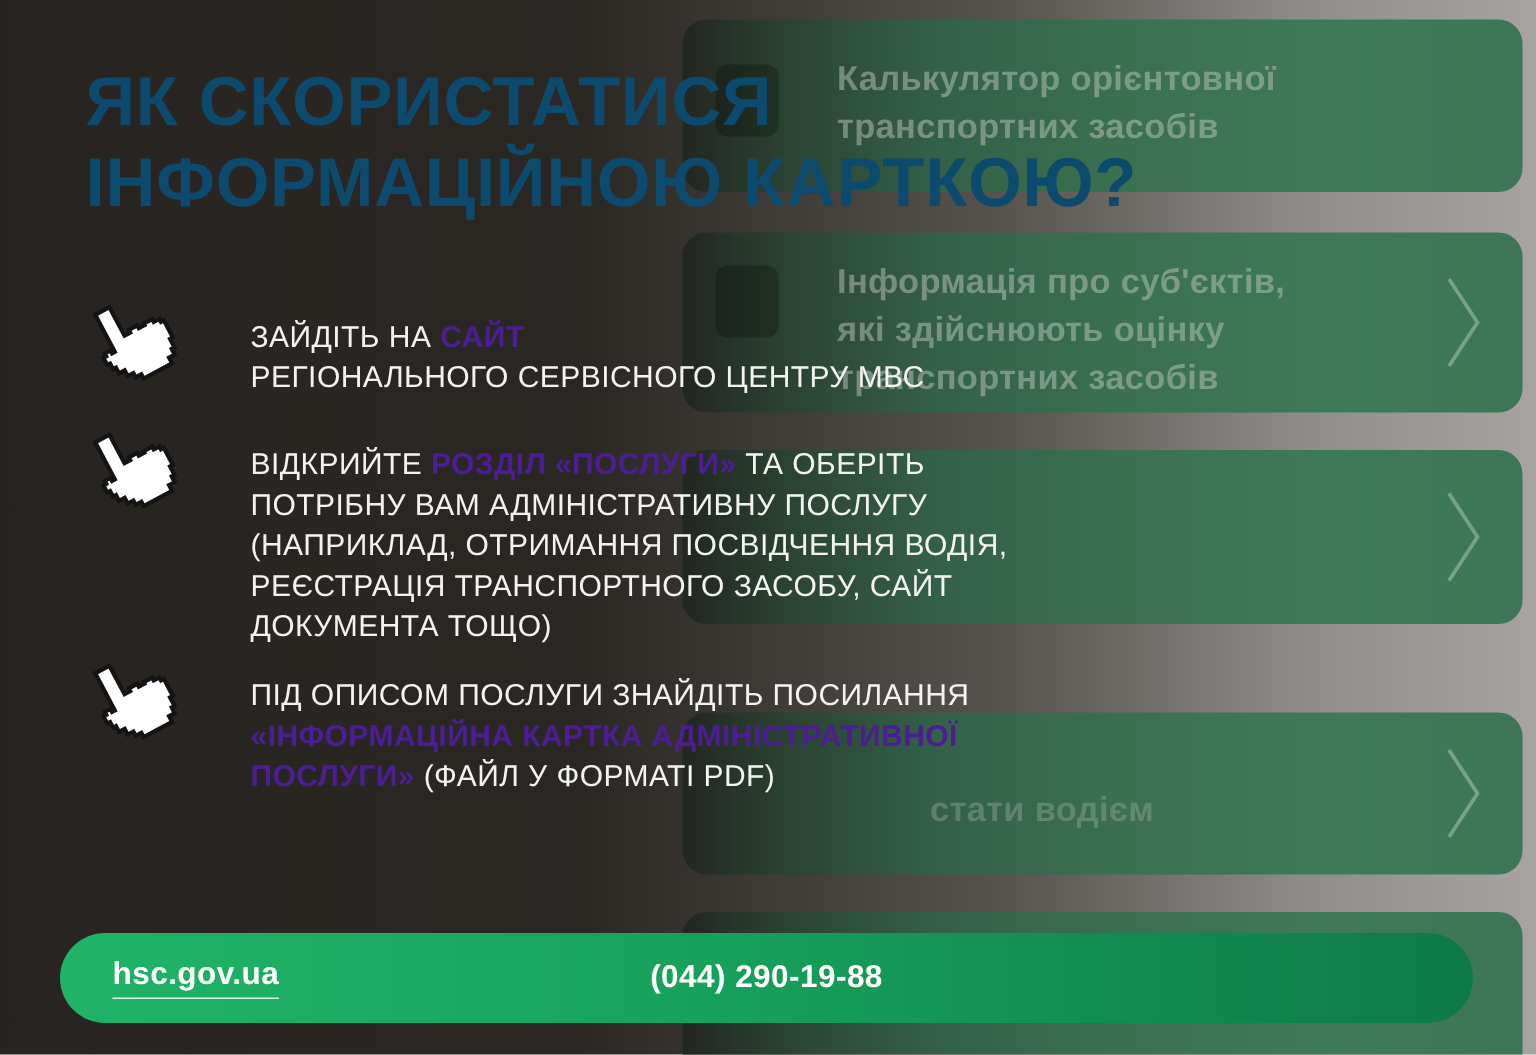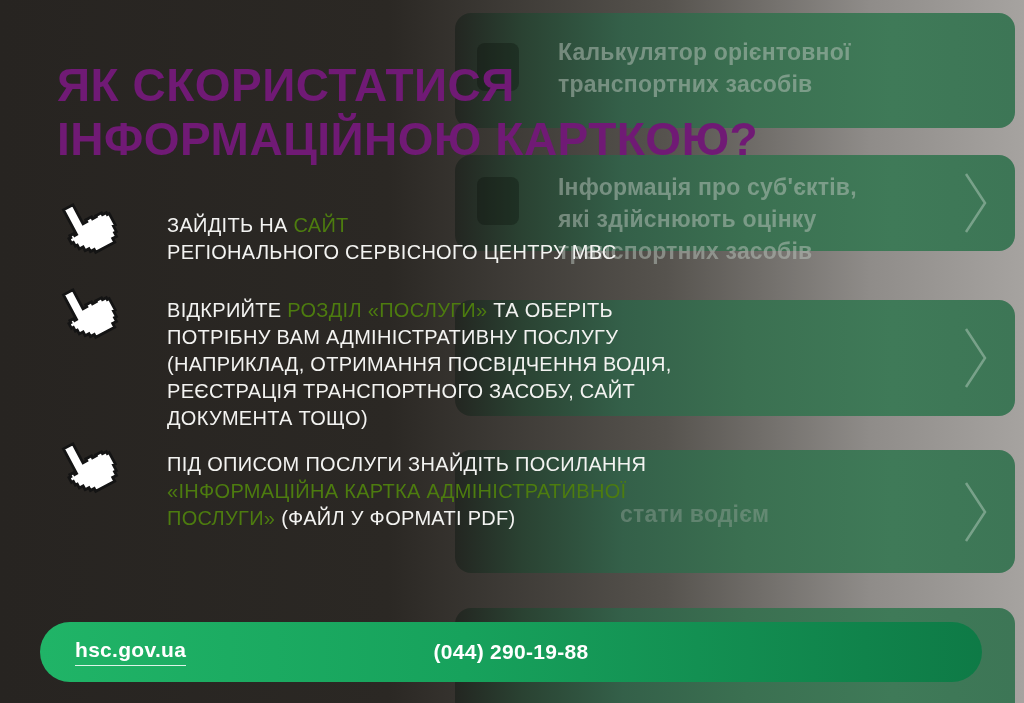--- a/index.html
+++ b/index.html
@@ -18,31 +18,31 @@
     color:rgba(187,198,190,0.5);letter-spacing:.2px;white-space:nowrap;
   }
   .ghost-abs{position:absolute;color:rgba(165,177,168,0.38);}
   .ghost-icon{
     position:absolute;left:22px;width:42px;height:48px;border-radius:8px;
     background:rgba(10,14,10,0.32);
   }
   .chevron{position:absolute;right:26px;top:50%;transform:translateY(-50%);}
   
   .heading{
-    position:absolute;left:57px;top:58px;z-index:5;
-    color:#701a75;font-size:46px;line-height:54px;font-weight:800;letter-spacing:.5px;
+    position:absolute;left:57px;top:40px;z-index:5;
+    color:#0c4a6e;font-size:46px;line-height:54px;font-weight:800;letter-spacing:.5px;
     white-space:nowrap;
   }
   
   .step{position:absolute;left:58px;z-index:6;display:flex;align-items:flex-start;}
   .step-iconbox{width:109px;flex:none;margin-top:-14px;}
   .hand{transform:rotate(-28deg);}
   .step-text{color:#f3f3f1;font-size:20px;line-height:27px;font-weight:500;letter-spacing:.3px;}
   .step-line{white-space:nowrap;}
-  .accent{color:#4d7c0f;font-weight:400;}
+  .accent{color:#4c1d95;font-weight:700;}
   
   .footer-bar{
     position:absolute;left:40px;top:622px;width:942px;height:60px;z-index:8;
     border-radius:30px;background:linear-gradient(90deg,#20b467 0%,#17a25c 45%,#0e7a46 100%);
     display:flex;align-items:center;justify-content:space-between;padding:0 35px;box-sizing:border-box;
     color:#ffffff;font-size:21px;font-weight:700;letter-spacing:.3px;
   }
   .footer-phone{position:absolute;left:50%;transform:translateX(-50%);text-align:right;}
   .footer-site{border-bottom:1.5px solid rgba(255,255,255,0.85);padding-bottom:3px;}
 </style>
@@ -50,37 +50,37 @@
 <body>
 
 <div id="panels-root">
     <div class="panel" style="top: 13px; height: 115px;">
       <div class="ghost-icon" style="top: 30px;"></div>
       <div class="ghost-text" style="padding-top: 23px; padding-left: 103px;">
         <div>Калькулятор орієнтовної</div>
         <div>транспортних засобів</div>
       </div>
     </div>
-    <div class="panel" style="top: 155px; height: 96px;">
+    <div class="panel" style="top: 155px; height: 120px;">
       <div class="ghost-icon" style="top: 22px;"></div>
       <div class="ghost-text" style="padding-top: 16px; padding-left: 103px;">
         <div>Інформація про суб'єктів,</div>
         <div>які здійснюють оцінку</div>
         <div>транспортних засобів</div>
       </div>
   <svg class="chevron" width="26" height="64" viewBox="0 0 26 64">
     <polyline points="3,3 22,32 3,61" fill="none" stroke="rgba(210,224,215,0.4)" stroke-width="2.5"></polyline>
   </svg>
 </div>
     <div class="panel" style="top: 300px; height: 116px;">
   <svg class="chevron" width="26" height="64" viewBox="0 0 26 64">
     <polyline points="3,3 22,32 3,61" fill="none" stroke="rgba(210,224,215,0.4)" stroke-width="2.5"></polyline>
   </svg>
 </div>
-    <div class="panel" style="top: 450px; height: 123px;">
+    <div class="panel" style="top: 475px; height: 108px;">
       <div class="ghost-text ghost-abs" style="left: 165px; top: 48px;">
         <div>стати водієм</div>
       </div>
   <svg class="chevron" width="26" height="64" viewBox="0 0 26 64">
     <polyline points="3,3 22,32 3,61" fill="none" stroke="rgba(210,224,215,0.4)" stroke-width="2.5"></polyline>
   </svg>
 </div>
     <div class="panel" style="top: 608px; height: 110px;"></div>
   </div>
 

